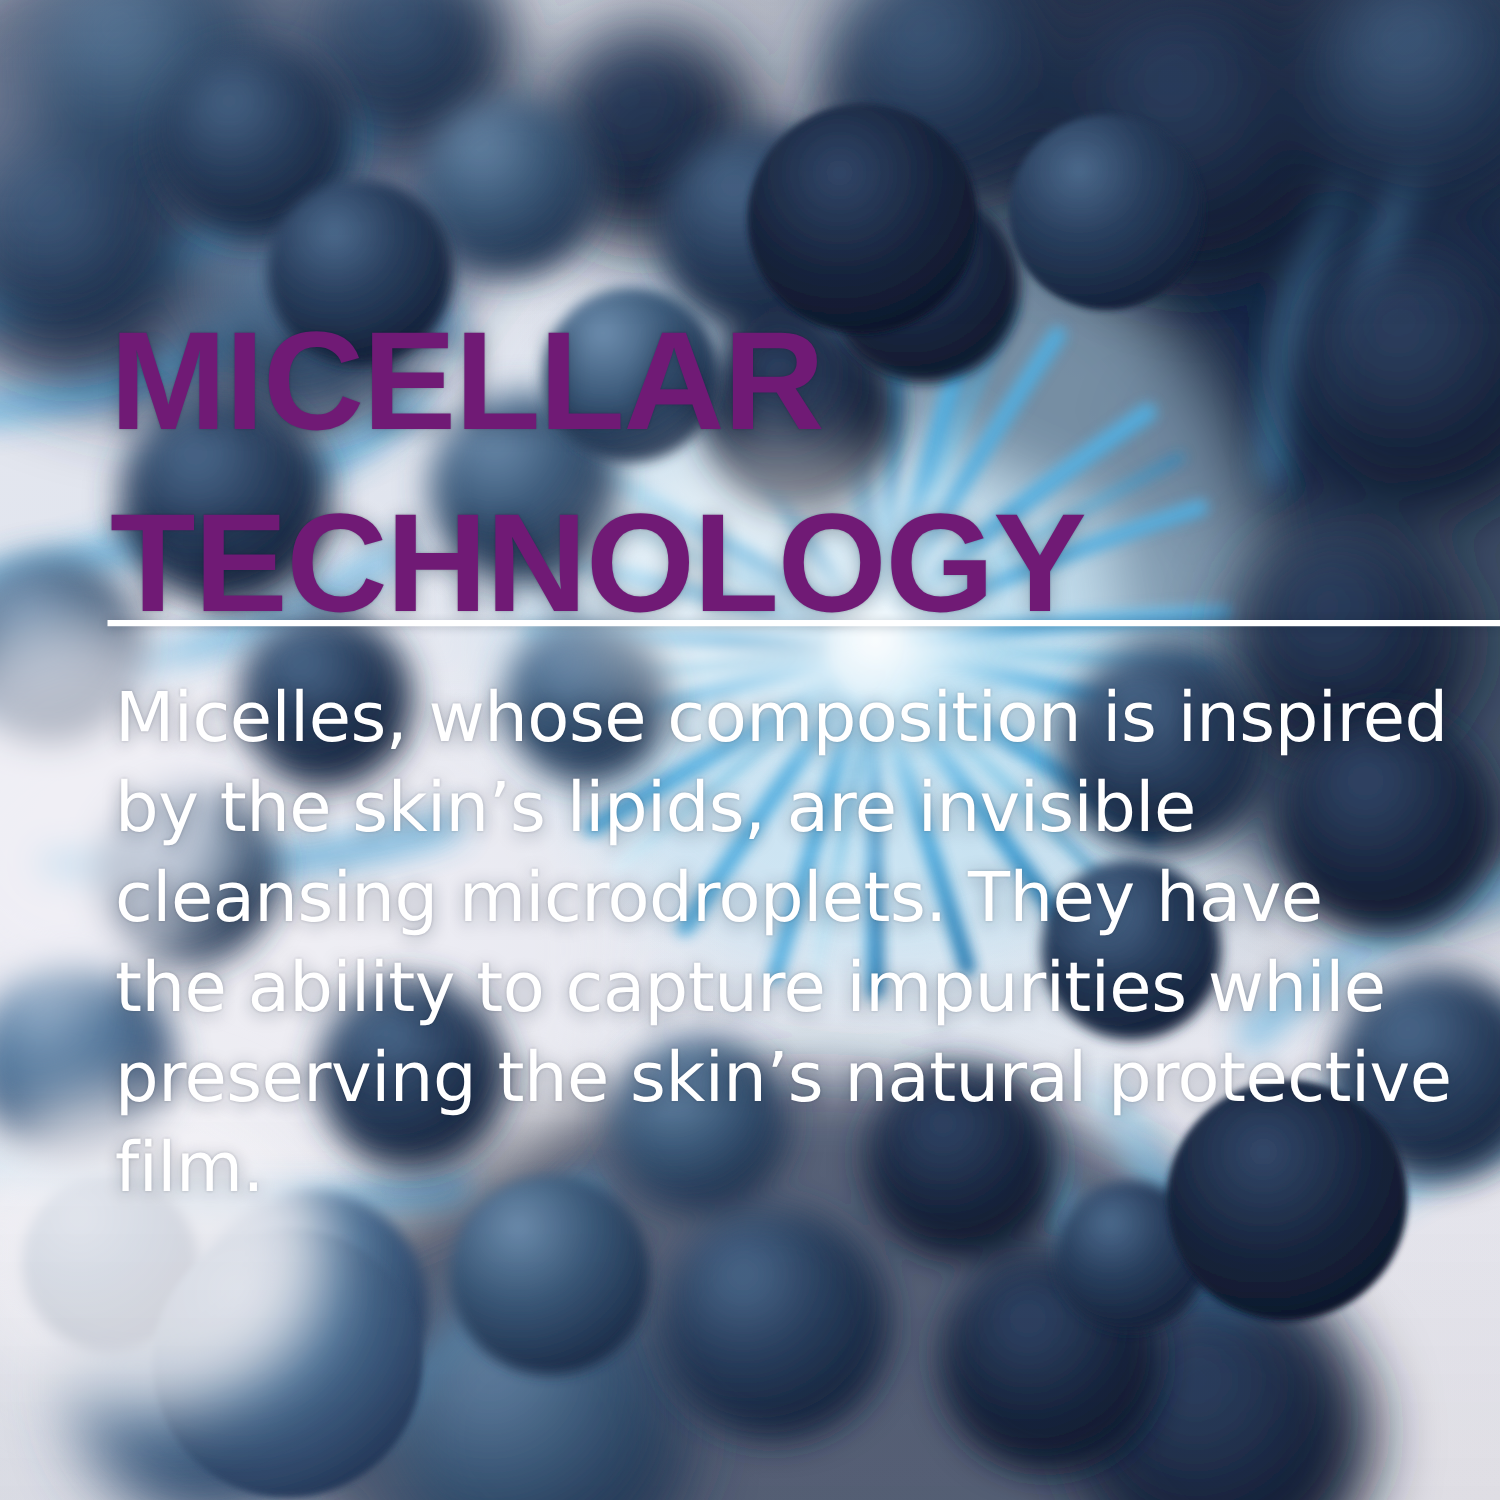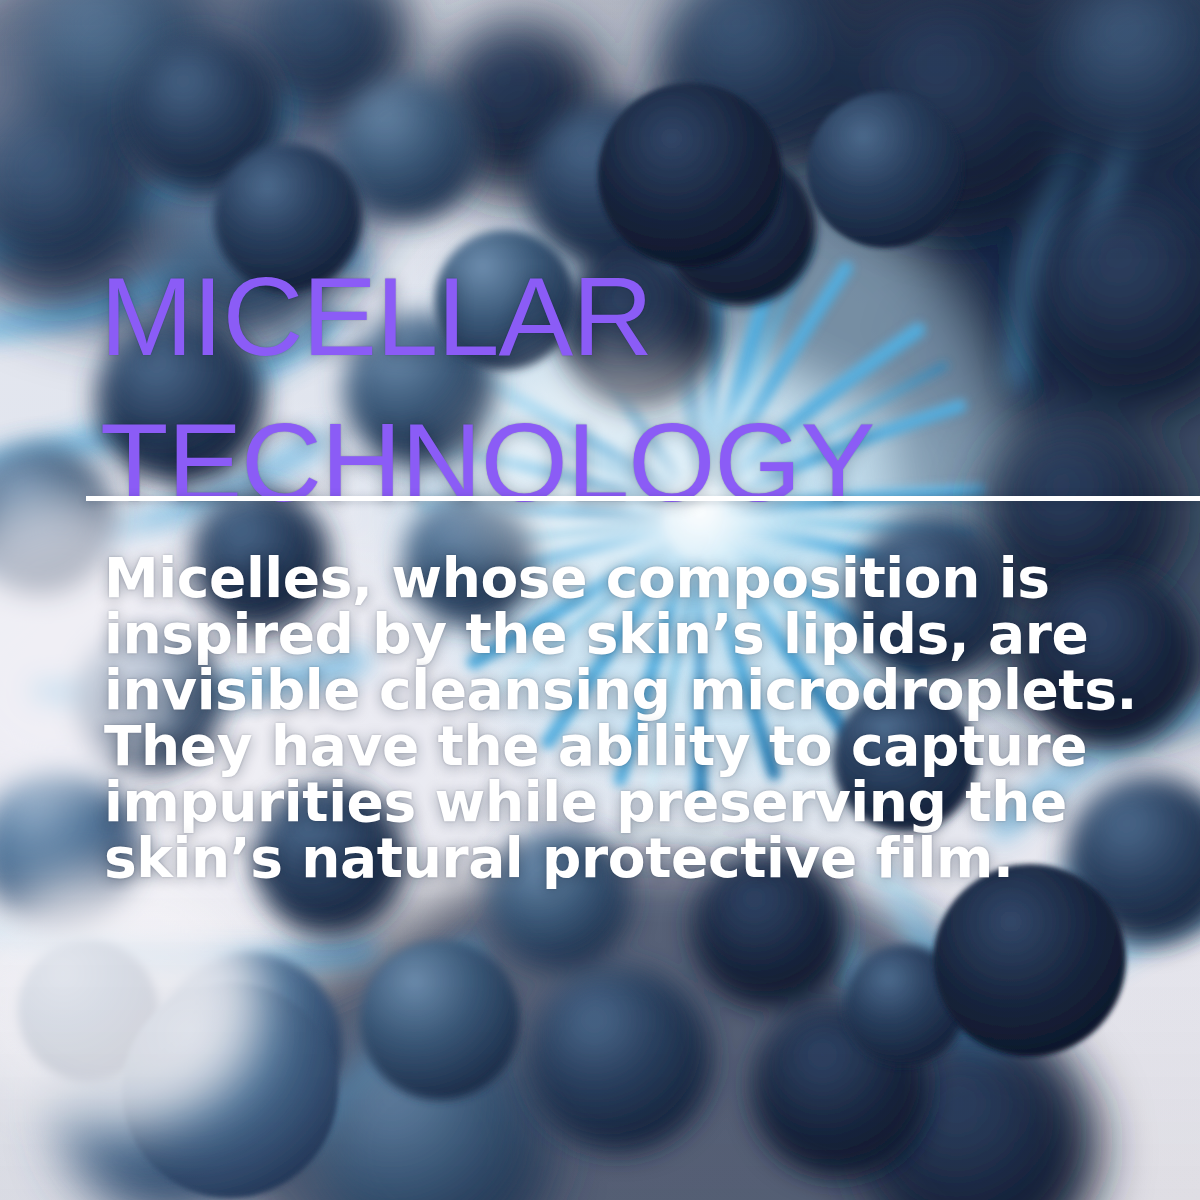--- a/index.html
+++ b/index.html
@@ -42,24 +42,24 @@
   .content{
     position:absolute;
     left:88px; top:0;
     width:1112px; height:1200px;
   }
 
   .title{
     position:absolute;
     left:0; top:232px;
     width:1060px;
-    margin:12px;
-    color:#8b5cf6;
+    margin:0;
+    color:#701a75;
     font-family:"Liberation Sans", sans-serif;
-    font-weight:400;
+    font-weight:700;
     font-size:112px;
     line-height:146px;
     letter-spacing:-1px;
     text-transform:uppercase;
     text-shadow:0 2px 16px rgba(12,26,48,.30), 0 0 2px rgba(12,26,48,.25);
     white-space:pre-line;
   }
 
   .rule{
     position:absolute;
@@ -68,26 +68,26 @@
     width:1114px;
     height:5px;
     background:#ffffff;
     box-shadow:0 1px 8px rgba(12,26,48,.22);
   }
 
   .body-copy{
     position:absolute;
     left:0; top:534px;
     width:1072px;
-    margin:16px;
+    margin:4px;
     color:#ffffff;
     font-family:"DejaVu Sans", sans-serif;
-    font-weight:700;
+    font-weight:400;
     font-size:55px;
-    line-height:56px;
+    line-height:72px;
     letter-spacing:-0.4px;
     text-shadow:0 2px 14px rgba(12,26,48,.34), 0 0 3px rgba(12,26,48,.22);
   }
 </style>
 </head>
 <body>
 
 <div class="stage">
 
   <div class="bg">

